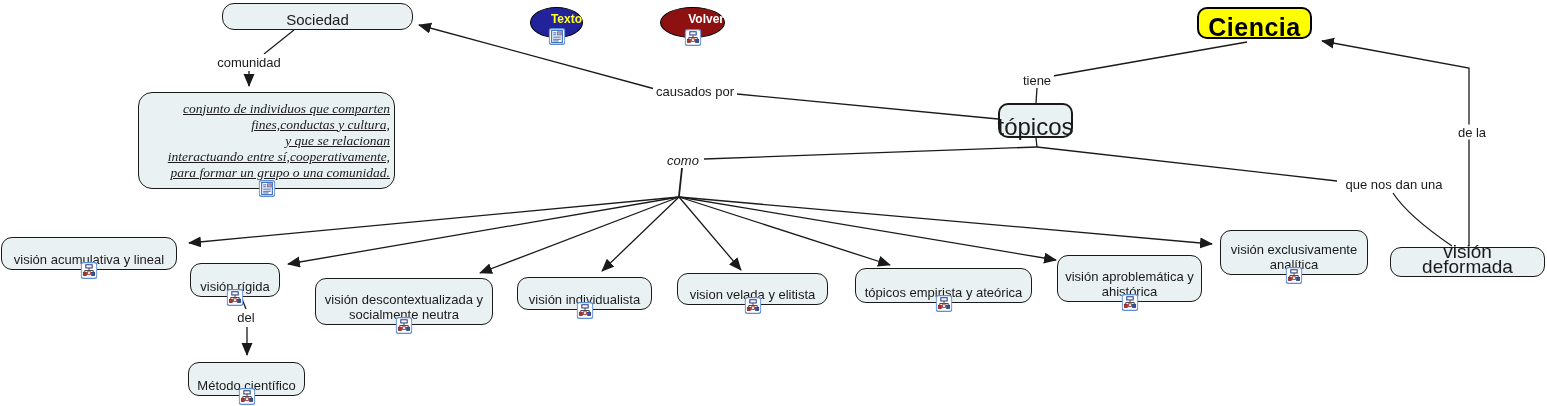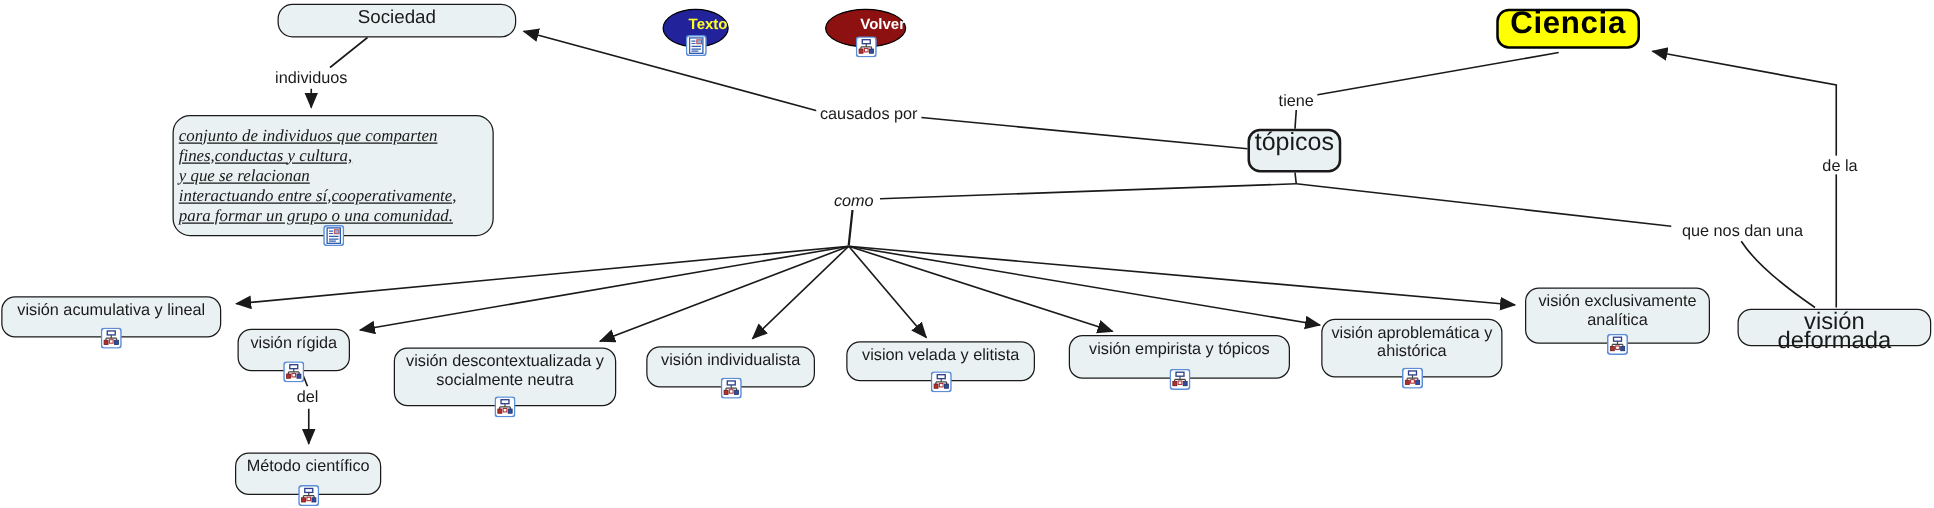--- a/index.html
+++ b/index.html
@@ -4,26 +4,26 @@
 <style>
   html,body{margin:0;padding:0;background:#fff;}
   #canvas{
     position:relative;width:1547px;height:406px;background:#fff;overflow:hidden;
     font-family:"Liberation Sans",sans-serif;color:#1a1a1a;
   }
   #wires{position:absolute;left:0;top:0;width:1547px;height:406px;pointer-events:none;}
   .node{
     position:absolute;box-sizing:border-box;
     background:#eaf1f3;border:1.4px solid #1a1a1a;border-radius:11px;
-    display:flex;align-items:flex-start;justify-content:center;text-align:center;
+    display:flex;align-items:flex-end;justify-content:center;text-align:center;
     font-size:13px;line-height:15px;padding:2px 6px;
   }
   .node .cap{display:block;}
   .thick{border-width:2.2px;}
-  .big{font-size:20px;}
+  .big{font-size:24px;}
   .deformada{font-size:19px;border-width:1.6px;}
   .title{
     background:#ffff00;border:2.6px solid #000;border-radius:10px;
     font-size:25px;font-weight:bold;color:#000;letter-spacing:0.5px;
   }
   .defbox{
     font-family:"Liberation Serif",serif;font-style:italic;font-size:13.5px;
     line-height:16px;border-radius:14px;flex-direction:column;padding:6px 4px;text-decoration:underline;
   }
   .oval{
@@ -181,21 +181,21 @@
   </div>
 
   <div class="node" style="left:677px;top:273px;width:151px;height:32px;">
     <span class="cap">vision velada y elitista</span>
     <svg class="res-icon">
         <use href="#icon-cmap"></use>
       </svg>
   </div>
 
   <div class="node" style="left:855px;top:268px;width:177px;height:35px;">
-    <span class="cap">visión empirista y tópicos</span>
+    <span class="cap">tópicos empirista y ateórica</span>
     <svg class="res-icon">
         <use href="#icon-cmap"></use>
       </svg>
   </div>
 
   <div class="node" style="left:1057px;top:255px;width:145px;height:47px;">
     <span class="cap">visión aproblemática y ahistórica</span>
     <svg class="res-icon">
         <use href="#icon-cmap"></use>
       </svg>
@@ -205,21 +205,21 @@
     <span class="cap">visión exclusivamente analítica</span>
     <svg class="res-icon">
         <use href="#icon-cmap"></use>
       </svg>
   </div>
 
   <div class="node deformada" style="left:1390px;top:247px;width:155px;height:30px;">
     <span class="cap">visión deformada</span>
   </div>
 
-  <div class="link-label" style="left:249px;top:62px;">individuos</div>
+  <div class="link-label" style="left:249px;top:62px;">comunidad</div>
   <div class="link-label" style="left:695px;top:91px;">causados por</div>
   <div class="link-label" style="left:1037px;top:80px;">tiene</div>
   <div class="link-label" style="left:683px;top:160px;font-style:italic;">como</div>
   <div class="link-label" style="left:1394px;top:184px;">que nos dan una</div>
   <div class="link-label" style="left:1472px;top:132px;">de la</div>
   <div class="link-label" style="left:246px;top:317px;">del</div>
 
 </div>
 
 </body></html>

